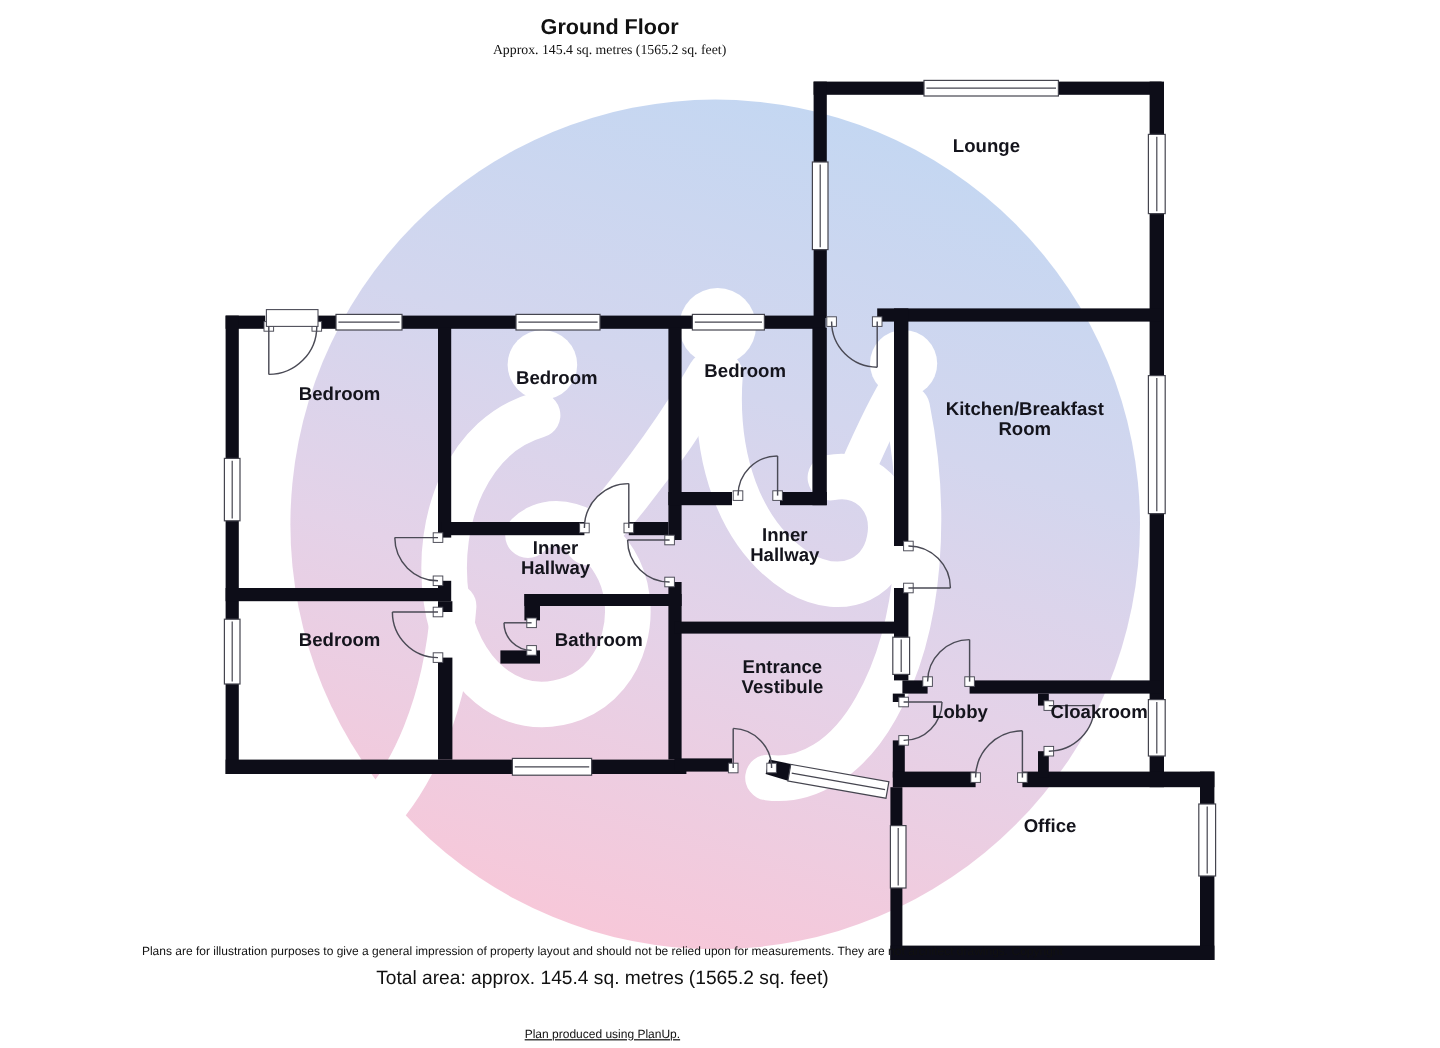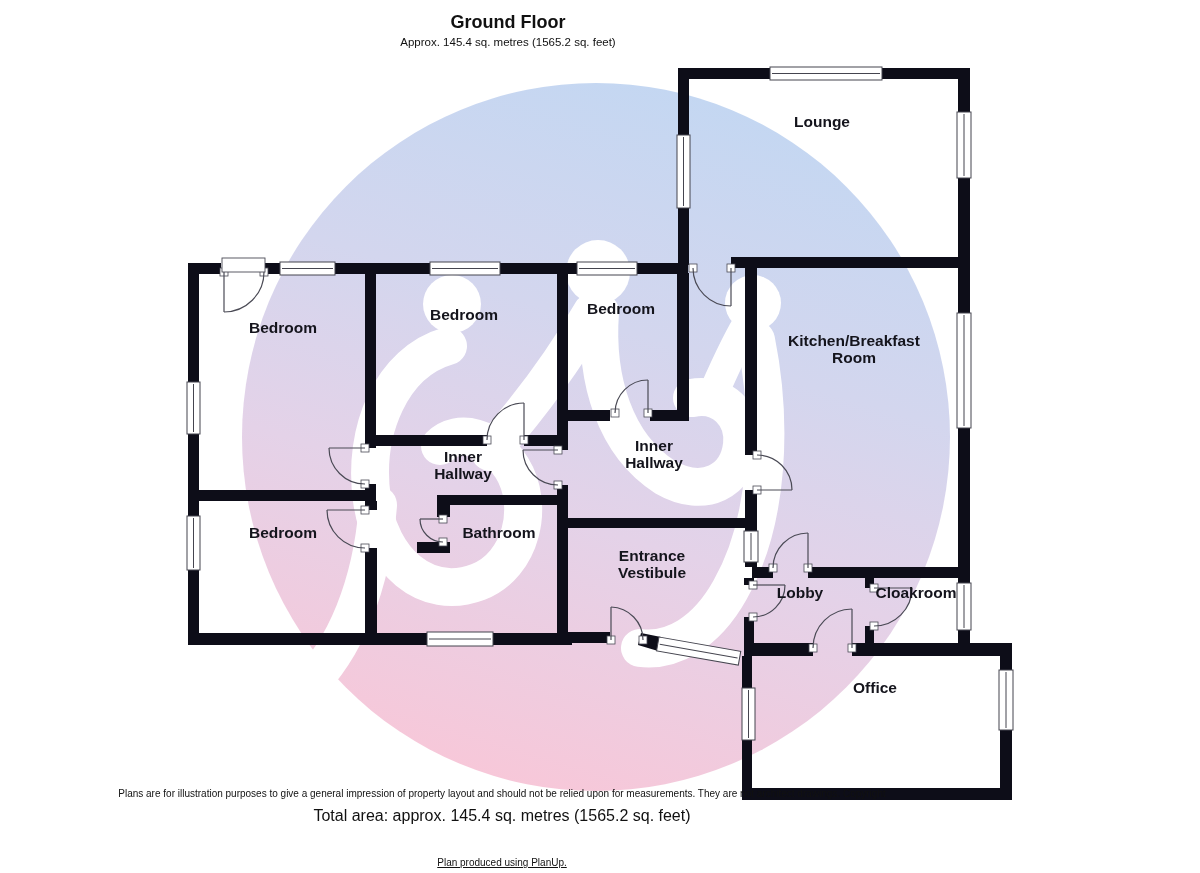--- a/index.html
+++ b/index.html
@@ -1,20 +1,20 @@
 <!DOCTYPE html>
 <html><head>
 <meta charset="utf-8">
 <style>
   html,body{margin:0;padding:0;background:#ffffff;}
   body{width:1200px;height:873px;position:relative;font-family:"Liberation Sans",sans-serif;overflow:hidden;}
   .page{position:absolute;inset:0;}
   .hdr{position:absolute;top:0;left:0;width:984px;text-align:center;margin-left:16px;}
   .hdr .title{font-size:18px;font-weight:bold;color:#111111;padding-top:13px;line-height:1.1;}
-  .hdr .subtitle{font-size:11.5px;color:#111111;margin-top:3px;}
+  .hdr .subtitle{font-size:11.5px;color:#111111;margin-top:3px;font-family:Liberation Serif, serif;}
   .ftr{position:absolute;left:0;width:1004px;text-align:center;color:#111111;}
   .ftr.total{top:807px;font-size:16px;}
   .ftr.disc1{top:788px;font-size:10px;}
   .ftr.disc2{top:845px;font-size:10px;}
   .ftr.disc3{top:857px;font-size:10px;text-decoration:underline;}
   svg{position:absolute;top:0;left:0;}
   svg text{font-family:"Liberation Sans",sans-serif;font-weight:bold;fill:#14141c;}
 </style>
 </head>
 <body>

